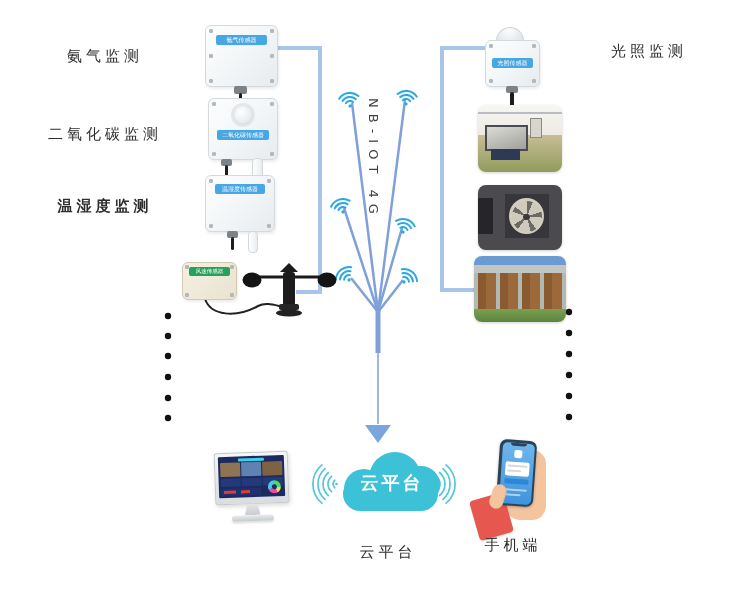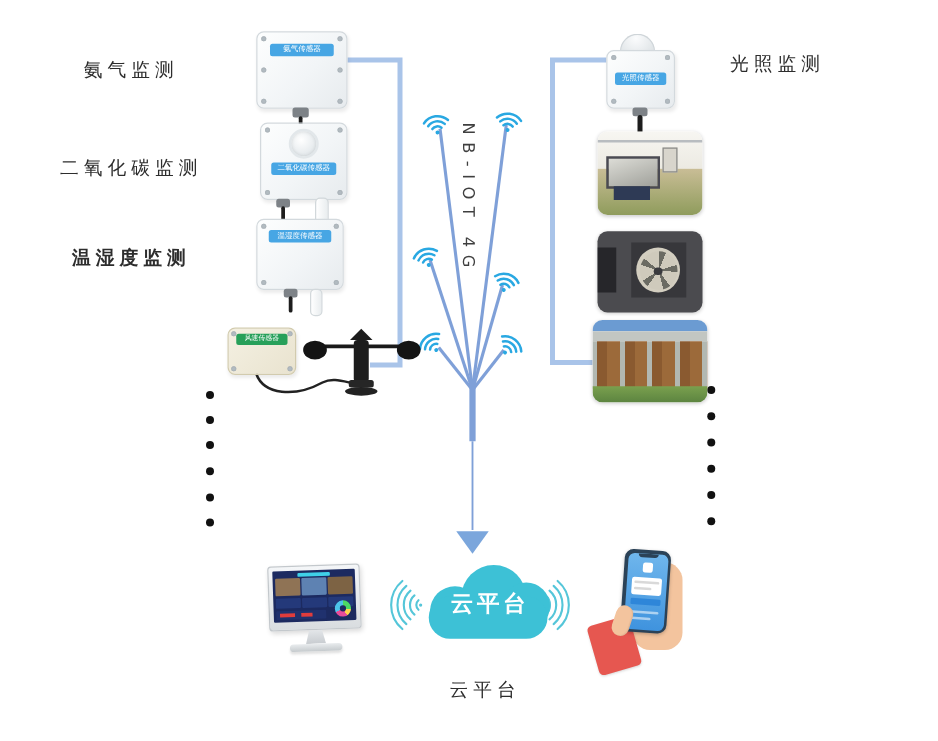--- a/index.html
+++ b/index.html
@@ -155,21 +155,21 @@
     </g>
 
     <use href="#wave-def" transform="translate(338,484) rotate(180)"></use>
     <use href="#wave-def" transform="translate(430,484)"></use>
   </svg>
 
   <div class="lbl" style="left:40px; top:47px; width:130px;">氨气监测</div>
   <div class="lbl" style="left:30px; top:125px; width:150px;">二氧化碳监测</div>
   <div class="lbl" style="left:35px; top:197px; width:140px;font-weight:bold;">温湿度监测</div>
 
-  <div class="lbl" style="left:557px; top:42px; width:130px;">光照监测</div>
+  <div class="lbl" style="left:557px; top:42px; width:130px;text-align:right;">光照监测</div>
 
   <div class="nbiot">NB-IOT 4G</div>
 
   <div class="sensor" style="left:205px; top:25px; width:73px; height:62px;">
     <div class="screw" style="left:3px; top:3px;"></div>
       <div class="screw" style="right:3px; top:3px;"></div>
     <div class="screw" style="left:3px; bottom:3px;"></div>
       <div class="screw" style="right:3px; bottom:3px;"></div>
     <div class="screw" style="left:3px; top:28px;"></div>
       <div class="screw" style="right:3px; top:28px;"></div>
@@ -292,14 +292,15 @@
         </div>
         <div class="pbtn"></div>
         <div class="pl" style="left:5px; top:46px; width:22px;"></div>
         <div class="pl" style="left:5px; top:51px; width:16px;"></div>
       </div>
     </div>
     <div class="thumbf"></div>
   </div>
 
   <div class="lbl" style="left:328px; top:543px; width:120px;">云平台</div>
+  <div class="lbl" style="left:453px; top:536px; width:120px;">手机端</div>
 
 </div>
 
 </body></html>

